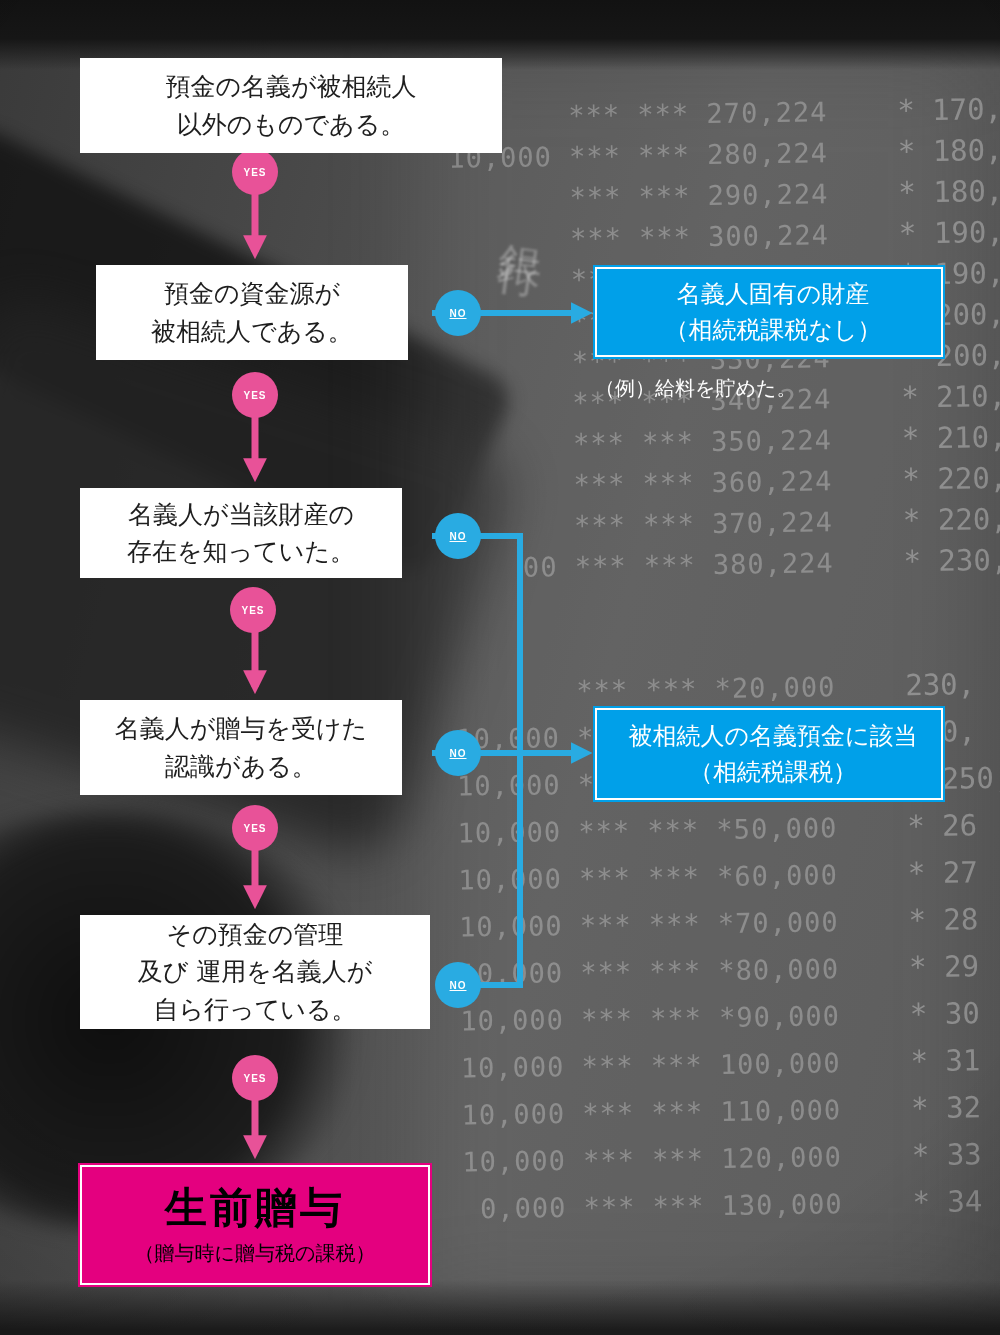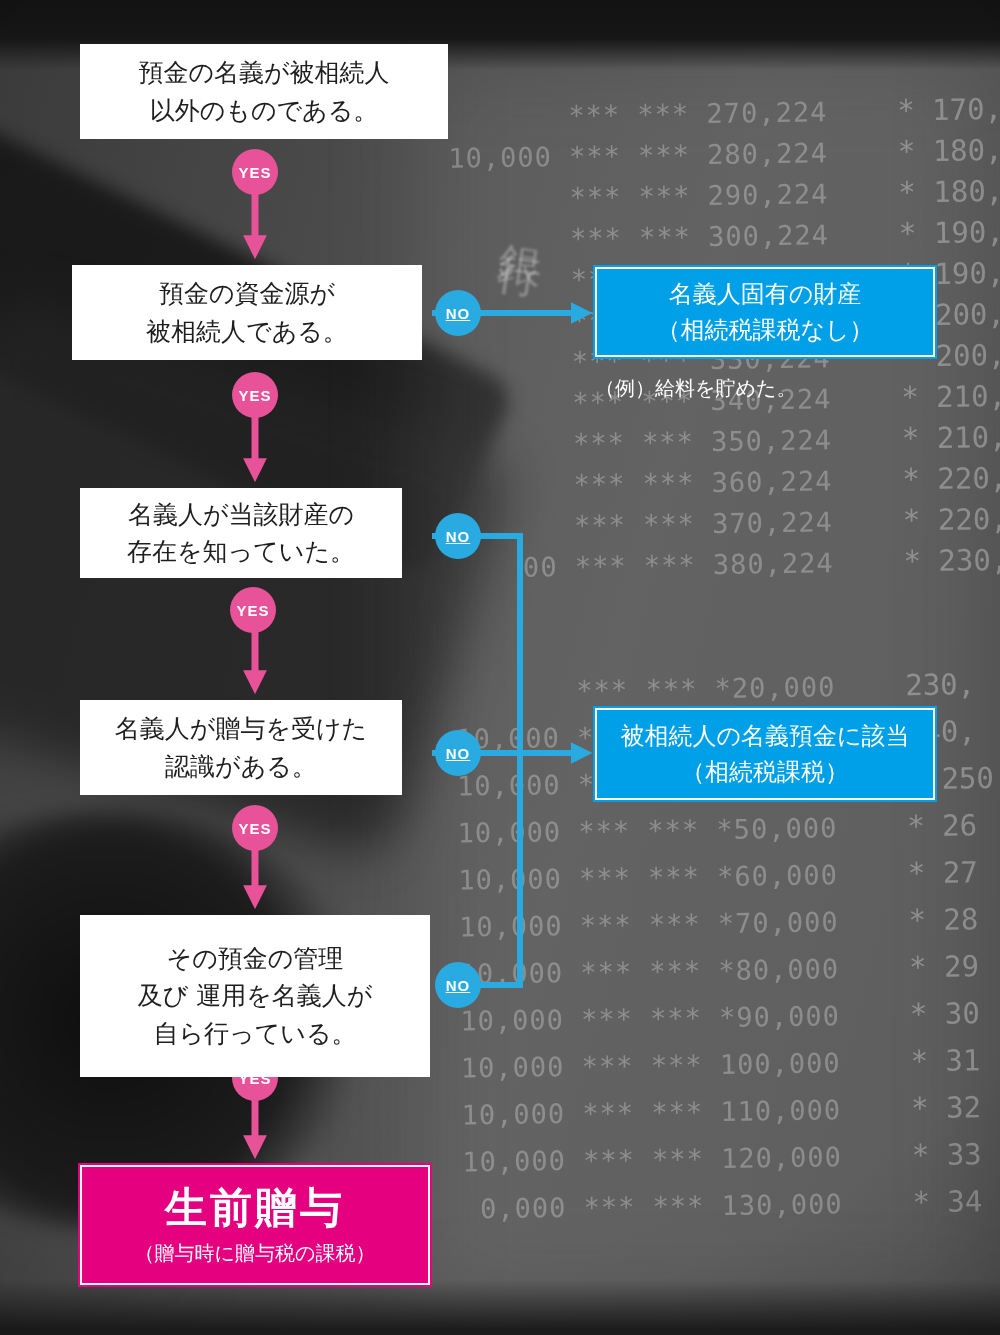--- a/index.html
+++ b/index.html
@@ -38,29 +38,29 @@
 
   
   .arrows { left:0; top:0; pointer-events:none; }
   .pl { stroke:#e85298; stroke-width:7; fill:none; }
   .bl { stroke:#29abe2; stroke-width:6; fill:none; }
 
   .wbox { background:#ffffff; color:#1e1e1e; display:flex; align-items:center; justify-content:center;
           text-align:center; font-size:25px; line-height:1.5; white-space:pre-line; }
   .bluebox { background:#00a0e9; border:2px solid #ffffff; outline:2px solid #00a0e9;
              color:#ffffff; display:flex; align-items:center; justify-content:center;
-             text-align:center; font-size:24px; line-height:1.5; white-space:pre-line; }
+             text-align:center; font-size:24px; line-height:1.5; white-space:pre-line;padding-left:8px; }
   .finalbox { background:#e4007f; border:2px solid #ffffff; outline:2px solid #e4007f;
-              color:#ffffff; display:flex; flex-direction:column; align-items:center; justify-content:center;
+              color:#000000; display:flex; flex-direction:column; align-items:center; justify-content:center;
               text-align:center; }
   .final-title { font-size:42px; font-weight:bold; letter-spacing:3px; line-height:1.2; }
   .final-sub { font-size:20px; margin-top:6px; }
 
   .badge { width:46px; height:46px; border-radius:50%; display:flex; align-items:center; justify-content:center;
-           color:#ffffff; font-weight:bold; font-size:15px; letter-spacing:1px;
+           color:#ffffff; font-weight:bold; font-size:10px; letter-spacing:1px;
            font-family:"Liberation Sans",sans-serif; }
   .yes { background:#e85298; }
   .no  { background:#29abe2;text-decoration:underline; }
 
   .note { color:#ffffff; font-size:20px; line-height:1.4;font-family:Liberation Mono, monospace; }
   .note-line2 { padding-left:58px; }
 </style>
 </head>
 <body>
 
@@ -160,37 +160,37 @@
   <div class="abs badge yes" style="left:232px;top:372px">YES</div>
   <div class="abs badge yes" style="left:230px;top:587px">YES</div>
   <div class="abs badge yes" style="left:232px;top:805px">YES</div>
   <div class="abs badge yes" style="left:232px;top:1055px">YES</div>
 
   <div class="abs badge no" style="left:435px;top:290px">NO</div>
   <div class="abs badge no" style="left:435px;top:513px">NO</div>
   <div class="abs badge no" style="left:435px;top:730px">NO</div>
   <div class="abs badge no" style="left:435px;top:962px">NO</div>
 
-  <div class="abs wbox" style="left:80px;top:44px;width:368px;height:95px">
+  <div class="abs wbox" style="left:80px;top:58px;width:422px;height:95px">
     <span>預金の名義が被相続人
 以外のものである。</span>
   </div>
-  <div class="abs wbox" style="left:72px;top:265px;width:350px;height:95px">
+  <div class="abs wbox" style="left:96px;top:265px;width:312px;height:95px">
     <span>預金の資金源が
 被相続人である。</span>
   </div>
   <div class="abs wbox" style="left:80px;top:488px;width:322px;height:90px">
     <span>名義人が当該財産の
 存在を知っていた。</span>
   </div>
   <div class="abs wbox" style="left:80px;top:700px;width:322px;height:95px">
     <span>名義人が贈与を受けた
 認識がある。</span>
   </div>
-  <div class="abs wbox" style="left:80px;top:915px;width:350px;height:162px">
+  <div class="abs wbox" style="left:80px;top:915px;width:350px;height:114px">
     <span>その預金の管理
 及び 運用を名義人が
 自ら行っている。</span>
   </div>
 
   <div class="abs bluebox" style="left:595px;top:267px;width:336px;height:86px">
     <span>名義人固有の財産
 （相続税課税なし）</span>
   </div>
   <div class="abs note" style="left:595px;top:376px;width:340px">

